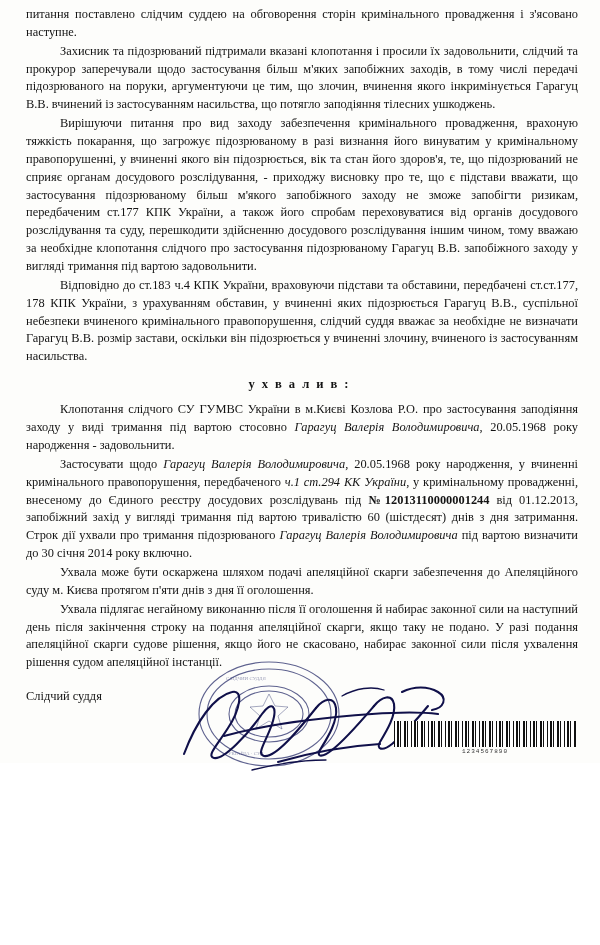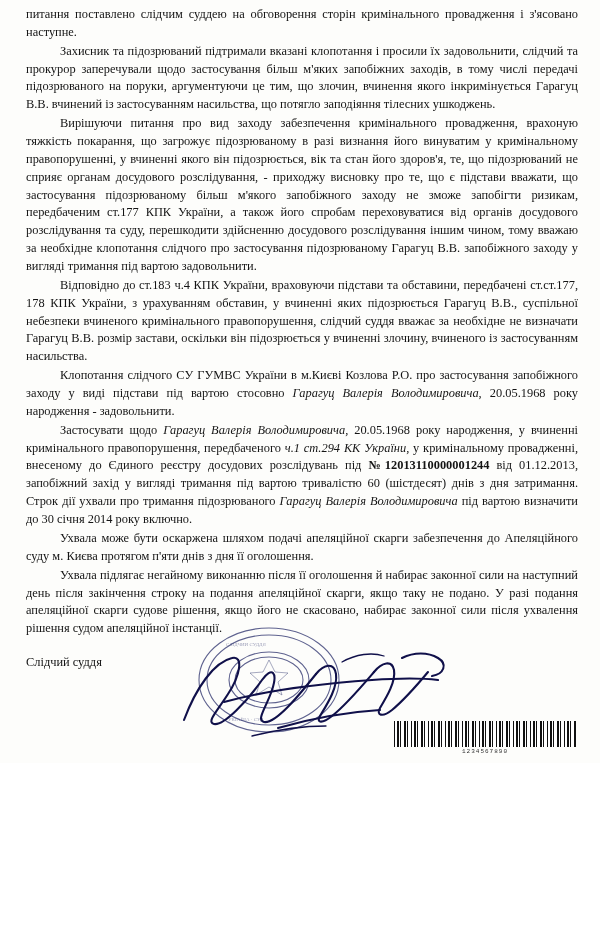--- a/index.html
+++ b/index.html
@@ -115,23 +115,24 @@
 
     <p class="para">
       <span>Вирішуючи питання про вид заходу забезпечення кримінального провадження, врахоную тяжкість покарання, що загрожує підозрюваному в разі визнання його винуватим у кримінальному правопорушенні, у вчиненні якого він підозрюється, вік та стан його здоров'я, те, що підозрюваний не сприяє органам досудового розслідування, - приходжу висновку про те, що є підстави вважати, що застосування підозрюваному більш м'якого запобіжного заходу не зможе запобігти ризикам, передбаченим ст.177 КПК України, а також його спробам переховуватися від органів досудового розслідування та суду, перешкодити здійсненню досудового розслідування іншим чином, тому вважаю за необхідне клопотання слідчого про застосування підозрюваному Гарагуц В.В. запобіжного заходу у вигляді тримання під вартою задовольнити.</span>
     </p>
 
     <p class="para">
       <span>Відповідно до ст.183 ч.4 КПК України, враховуючи підстави та обставини, передбачені ст.ст.177, 178 КПК України, з урахуванням обставин, у вчиненні яких підозрюється Гарагуц В.В., суспільної небезпеки вчиненого кримінального правопорушення, слідчий суддя вважає за необхідне не визначати Гарагуц В.В. розмір застави, оскільки він підозрюється у вчиненні злочину, вчиненого із застосуванням насильства.</span>
     </p>
 
 
+    <div class="ruling-word">ухвалив:</div>
 
     <p class="para">
-      <span>Клопотання слідчого СУ ГУМВС України в м.Києві Козлова Р.О. про застосування запобіжного заходу у виді підстави під вартою стосовно </span><span class="bi">Гарагуц Валерія Володимировича</span><span>, 20.05.1968 року народження - задовольнити.</span>
+      <span>Клопотання слідчого СУ ГУМВС України в м.Києві Козлова Р.О. про застосування заподіяння заходу у виді тримання під вартою стосовно </span><span class="bi">Гарагуц Валерія Володимировича</span><span>, 20.05.1968 року народження - задовольнити.</span>
     </p>
 
     <p class="para">
       <span>Застосувати щодо </span><span class="bi">Гарагуц Валерія Володимировича</span><span>, 20.05.1968 року народження, у вчиненні кримінального правопорушення, передбаченого </span><span class="bi">ч.1 ст.294 КК України</span><span>, у кримінальному провадженні, внесеному до Єдиного реєстру досудових розслідувань під </span><span class="b">№12013110000001244</span><span> від 01.12.2013, запобіжний захід у вигляді тримання під вартою тривалістю 60 (шістдесят) днів з дня затримання. Строк дії ухвали про тримання підозрюваного </span><span class="bi">Гарагуц Валерія Володимировича</span><span> під вартою визначити до 30 січня 2014 року включно.</span>
     </p>
 
     <p class="para">
       <span>Ухвала може бути оскаржена шляхом подачі апеляційної скарги забезпечення до Апеляційного суду м. Києва протягом п'яти днів з дня її оголошення.</span>
     </p>
 

